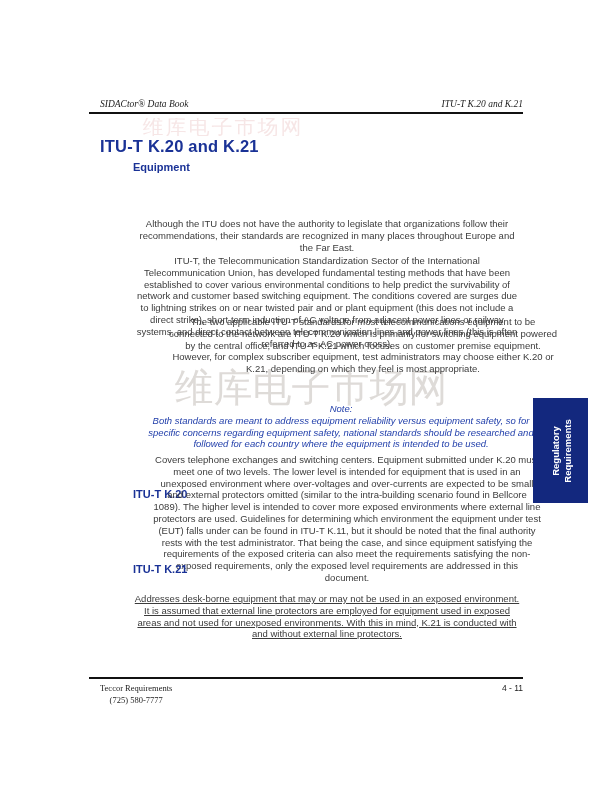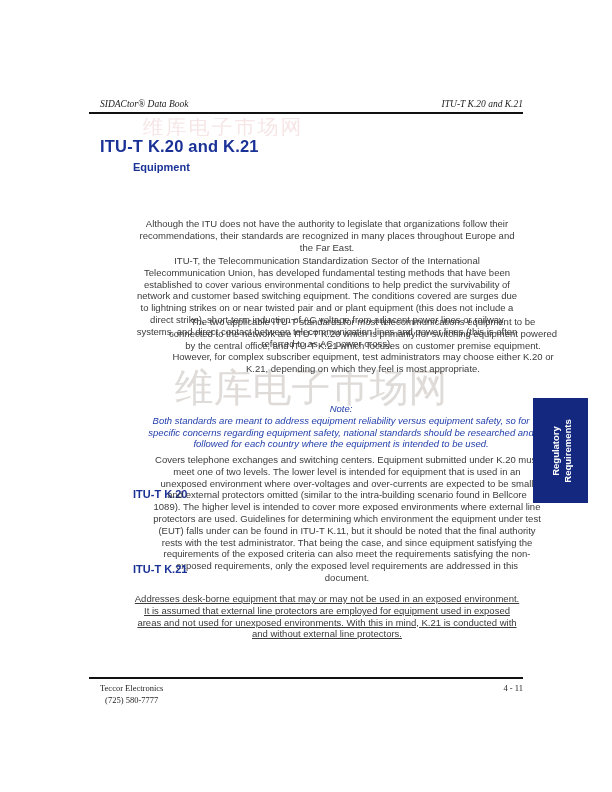--- a/index.html
+++ b/index.html
@@ -88,21 +88,21 @@
   .ftr-rule{
     position:absolute;left:89px;top:677px;width:434px;height:2px;background:#111111;
   }
   .ftr-company{
     position:absolute;left:100px;top:683px;
     font-family:"Liberation Serif", serif;
     font-size:8.5px;line-height:11.5px;color:#1c1c1c;
   }
   .ftr-page{
     position:absolute;right:89px;top:683px;
-    font-family:Liberation Serif, serif;
+    font-family:Liberation Sans, sans-serif;
     font-size:8.5px;color:#1c1c1c;
   }
 </style>
 </head>
 <body>
 
 <div class="page">
 
   <span class="hdr-left">SIDACtor® Data Book</span>
   <span class="hdr-right">ITU-T K.20 and K.21</span>
@@ -132,18 +132,18 @@
 
   <div class="side-tab">
     <div class="side-tab-inner">
       <span>Regulatory</span>
       <span>Requirements</span>
     </div>
   </div>
 
   <div class="ftr-rule"></div>
   <div class="ftr-company">
-    <div>Teccor Electronics</div>
+    <div>Teccor Requirements</div>
     <div>(725) 580-7777</div>
   </div>
   <div class="ftr-page">4 - 11</div>
 
 </div>
 
 </body></html>

